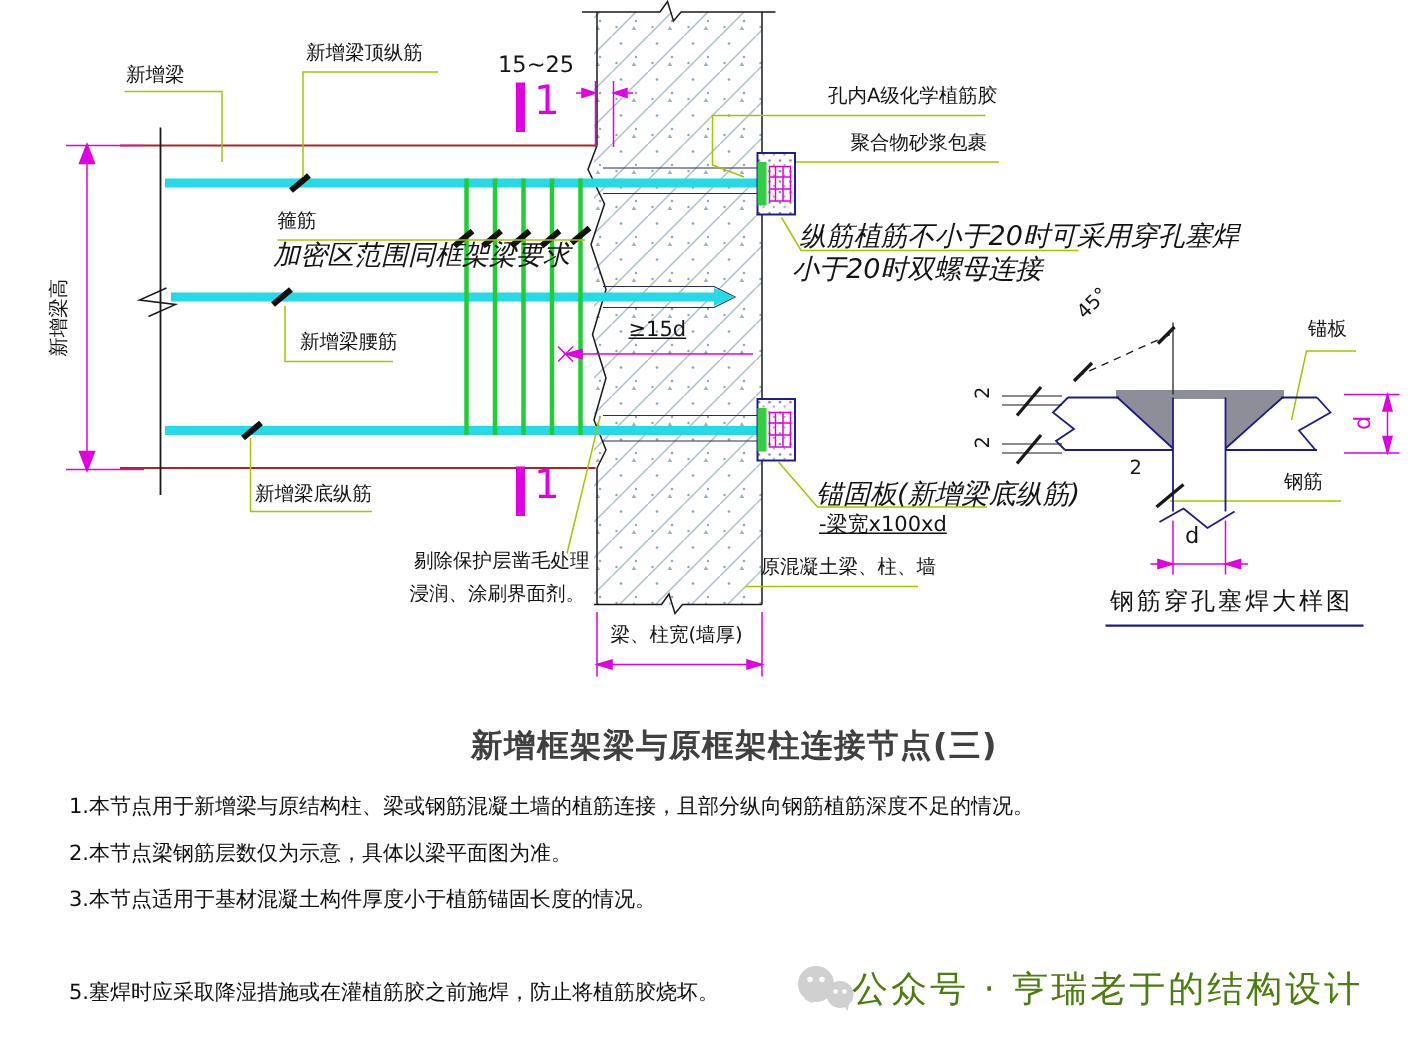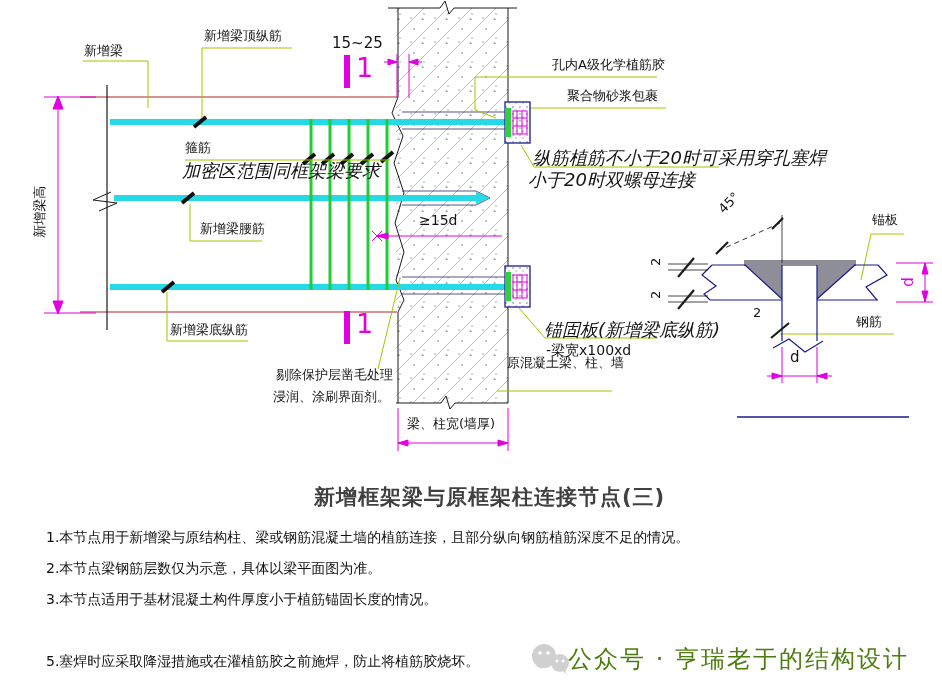--- a/index.html
+++ b/index.html
@@ -1,21 +1,21 @@
 <!DOCTYPE html>
 <html><head>
 <meta charset="utf-8">
 <style>
   html,body{margin:0;padding:0;background:#fff;}
   #canvas{position:relative;width:942px;height:696px;background:#ffffff;overflow:hidden;
           font-family:"DejaVu Sans","Liberation Sans",sans-serif;}
   #linework{position:absolute;left:0;top:0;}
   .lbl{position:absolute;font-size:13px;color:#141414;white-space:nowrap;line-height:1.05;}
   .f12{font-size:18px;font-style:italic;}
-  .f14{font-size:14px;}
+  .f14{font-size:14px;text-decoration:underline;}
   .f15{font-size:15px;}
   .f16{font-size:16px;}
   .mag{color:#e000e0;}
   .rot90{transform:rotate(-90deg);transform-origin:center center;}
   .rot45{transform:rotate(-45deg);transform-origin:center center;}
   .secnum{font-size:27px;color:#e000e0;}
   .sheet-title{position:absolute;left:314px;top:483px;font-size:21px;font-weight:bold;
                color:#404040;letter-spacing:1px;white-space:nowrap;}
   .note{position:absolute;left:46px;font-size:14px;color:#111;white-space:nowrap;letter-spacing:0px;margin-top:20px;}
   .watermark-text{position:absolute;left:568px;top:643px;font-size:24px;color:#4d7c0f;
@@ -204,31 +204,32 @@
 <div class="lbl" style="left:185px;top:141px">箍筋</div>
 <div class="lbl f12" style="left:182px;top:162px">加密区范围同框架梁要求</div>
 <div class="lbl" style="left:200px;top:222px">新增梁腰筋</div>
 <div class="lbl rot90" style="left:-2px;top:205px;width:84px;text-align:center">新增梁高</div>
 <div class="lbl f14" style="left:419px;top:213px">≥15d</div>
 <div class="lbl" style="left:170px;top:323px">新增梁底纵筋</div>
 <div class="lbl" style="left:276px;top:368px">剔除保护层凿毛处理</div>
 <div class="lbl" style="left:273px;top:390px">浸润、涂刷界面剂。</div>
 <div class="lbl f12" style="left:544px;top:321px">锚固板(新增梁底纵筋)</div>
 <div class="lbl f14" style="left:546px;top:343px">-梁宽x100xd</div>
-<div class="lbl" style="left:507px;top:356px">原混凝土梁、柱、墙</div>
+<div class="lbl" style="left:507px;top:372px">原混凝土梁、柱、墙</div>
 <div class="lbl" style="left:407px;top:417px">梁、柱宽(墙厚)</div>
 
 <div class="lbl rot45" style="left:712px;top:196px;width:34px;text-align:center">45°</div>
 <div class="lbl" style="left:872px;top:213px">锚板</div>
 <div class="lbl" style="left:856px;top:315px">钢筋</div>
 <div class="lbl rot90" style="left:649px;top:255px;width:14px;text-align:center">2</div>
 <div class="lbl rot90" style="left:649px;top:288px;width:14px;text-align:center">2</div>
 <div class="lbl" style="left:753px;top:306px">2</div>
 <div class="lbl f15" style="left:790px;top:350px">d</div>
 <div class="lbl f15 mag rot90" style="left:902px;top:274px;width:14px;text-align:center">d</div>
+<div class="lbl f16 caption" style="left:740px;top:393px">钢筋穿孔塞焊大样图</div>
 
 <div class="sheet-title">新增框架梁与原框架柱连接节点(三)</div>
 <div class="note" style="top:509px">1.本节点用于新增梁与原结构柱、梁或钢筋混凝土墙的植筋连接，且部分纵向钢筋植筋深度不足的情况。</div>
 <div class="note" style="top:540px">2.本节点梁钢筋层数仅为示意，具体以梁平面图为准。</div>
 <div class="note" style="top:571px">3.本节点适用于基材混凝土构件厚度小于植筋锚固长度的情况。</div>
 <div class="note" style="top:633px">5.塞焊时应采取降湿措施或在灌植筋胶之前施焊，防止将植筋胶烧坏。</div>
 
 <div class="watermark-text">公众号 · 亨瑞老于的结构设计</div>
 
 </div>

